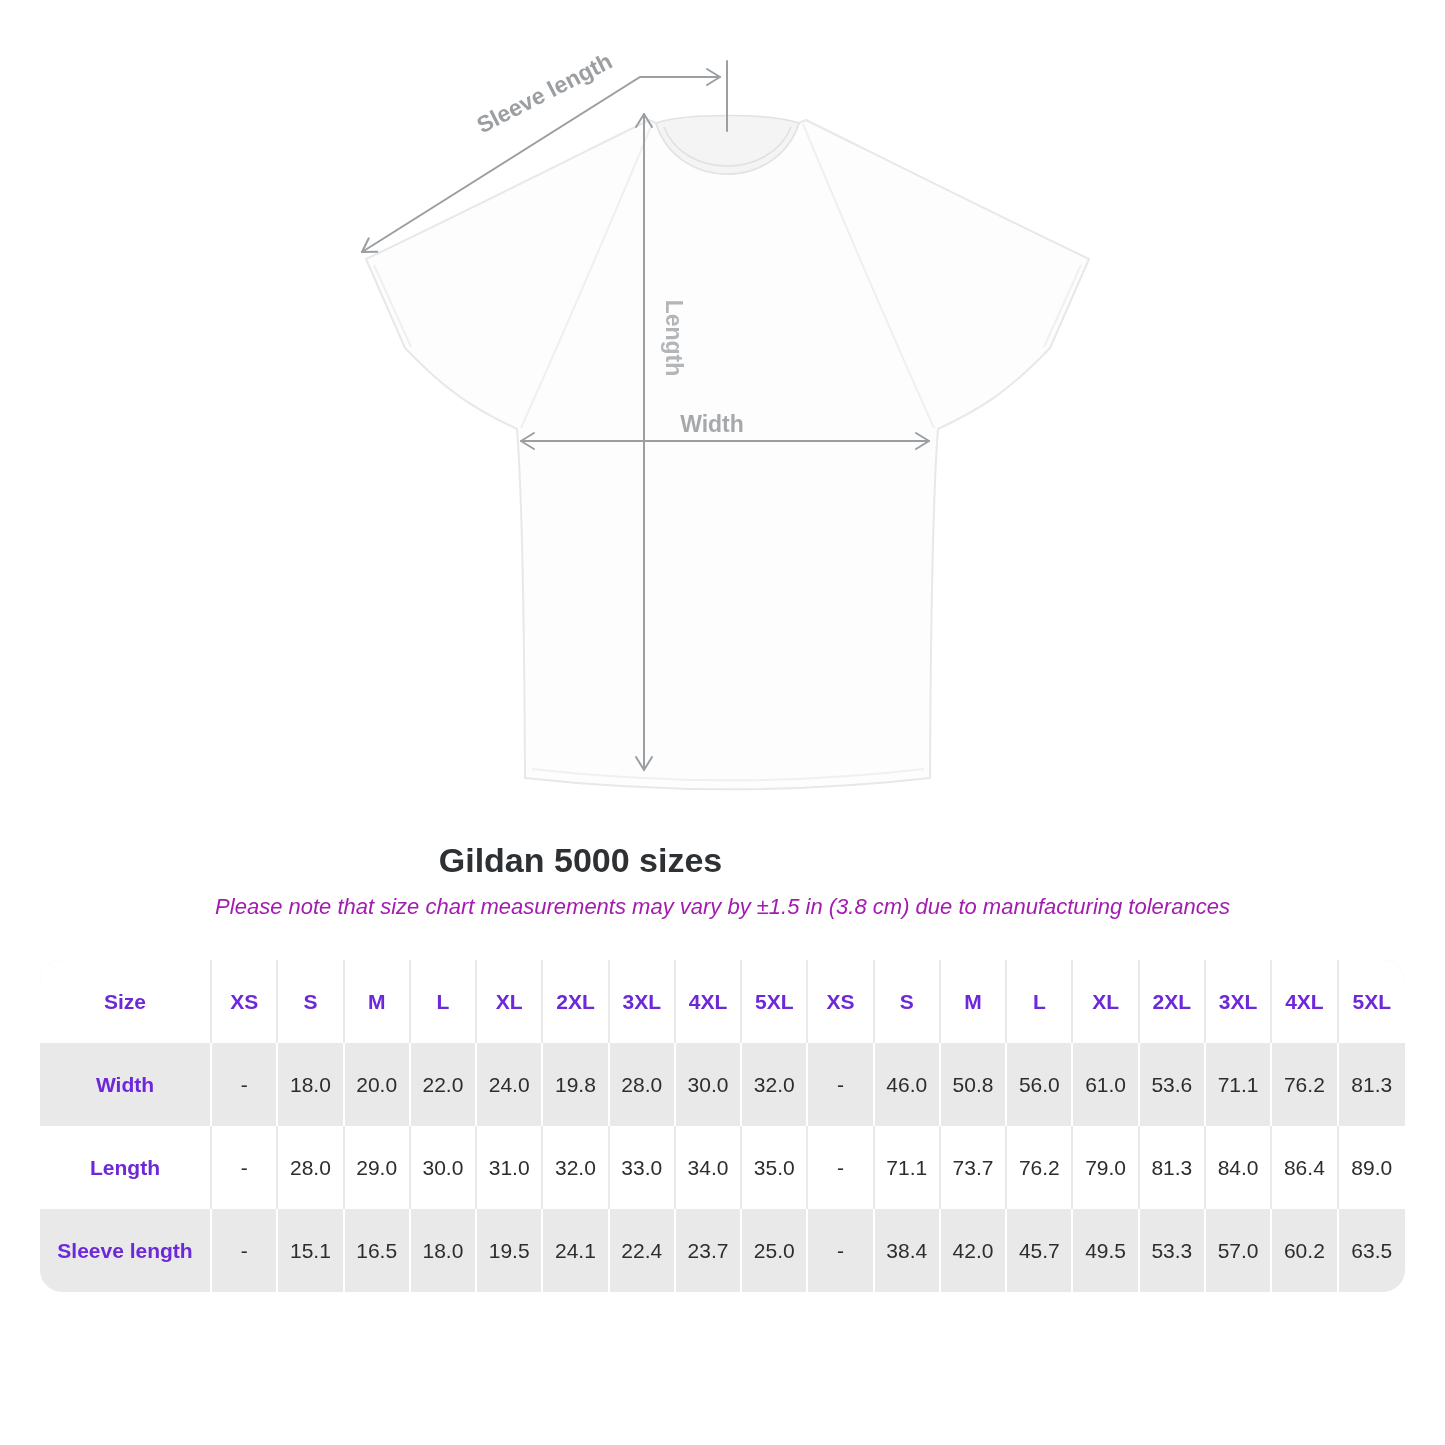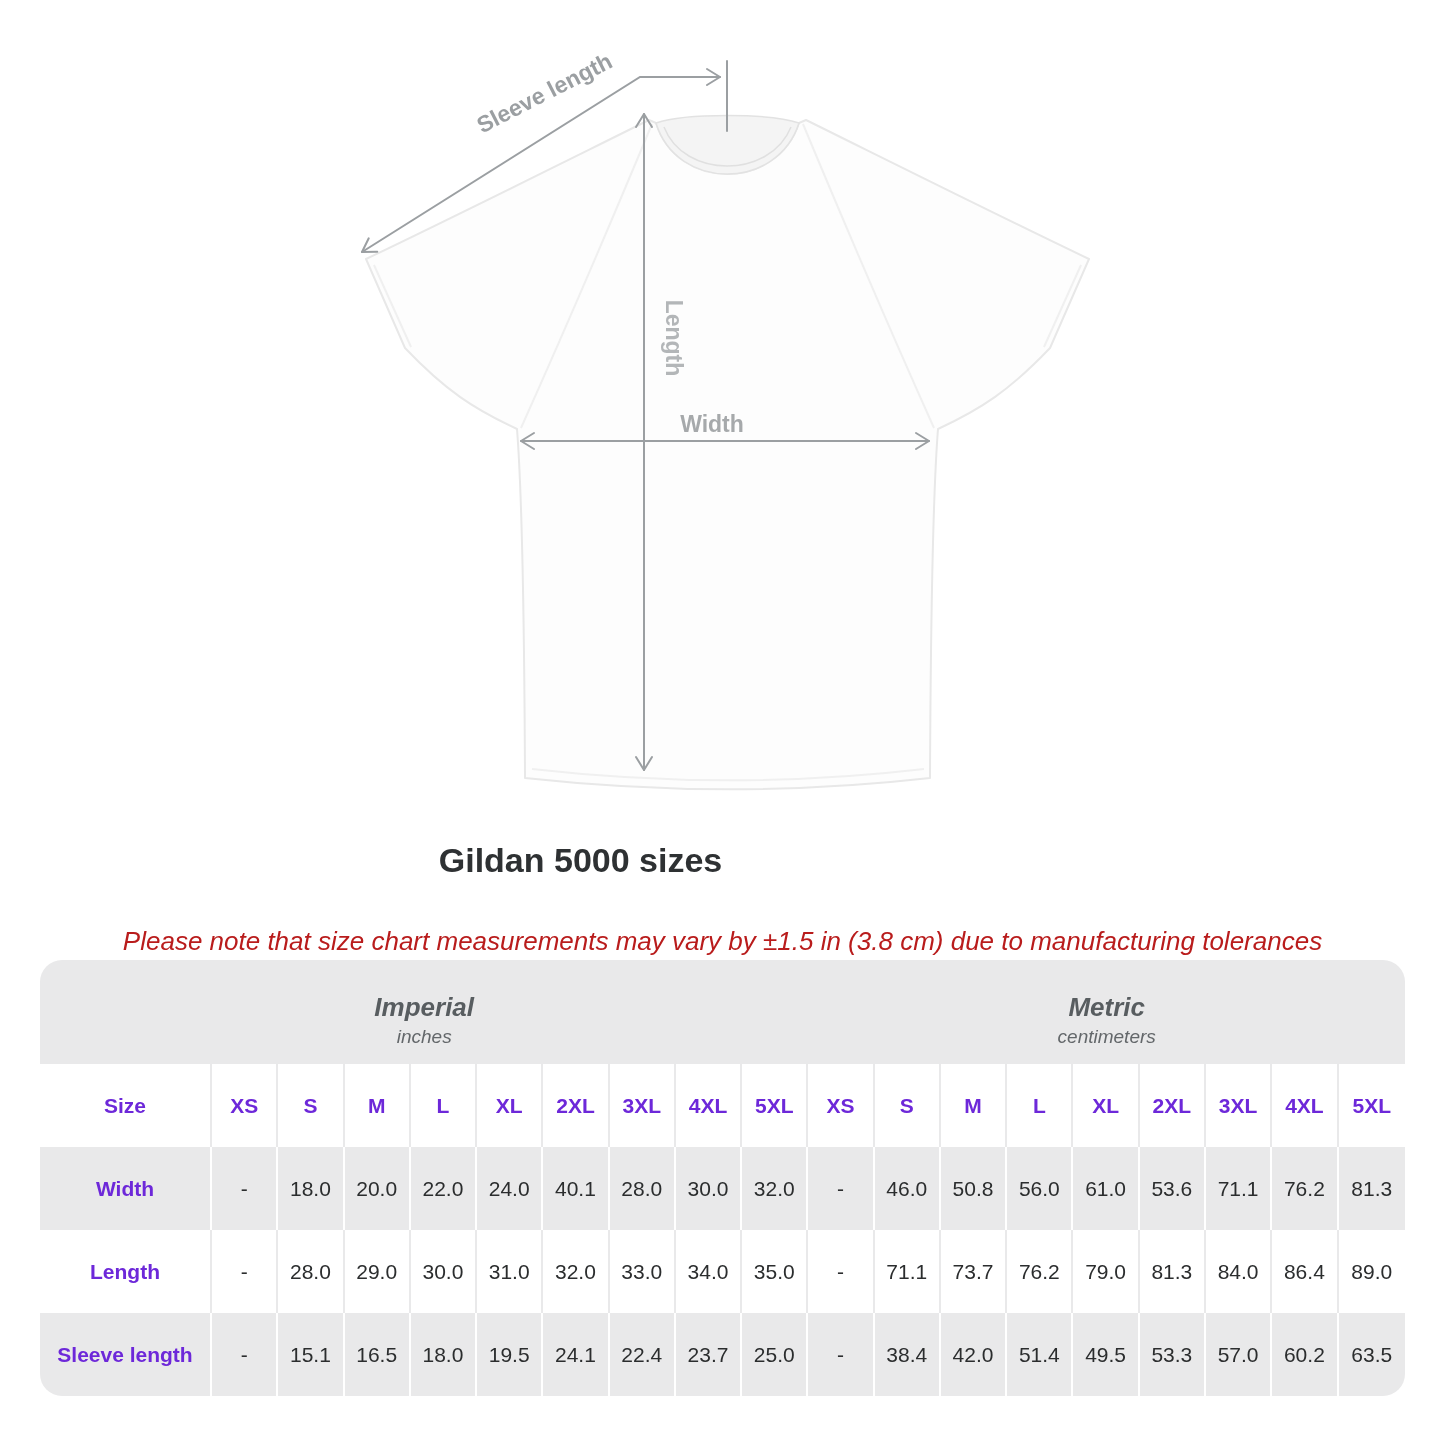--- a/index.html
+++ b/index.html
@@ -10,22 +10,22 @@
 
   
   .diagram { position:absolute; left:0; top:0; width:1445px; height:840px; }
 
   
   .page-title {
     position:absolute; left:0; top:841px; width:1161px;
     text-align:center; font-size:34px; font-weight:bold; color:#2e3133;
   }
   .page-subtitle {
-    position:absolute; left:0; top:926px; width:1445px;
-    text-align:center; font-size:26px; font-style:italic; color:#b91c1c;
+    position:absolute; left:0; top:894px; width:1445px;
+    text-align:center; font-size:22px; font-style:italic; color:#a21caf;
   }
 
   
   .size-table-wrap {
     position:absolute; left:40px; top:960px; width:1365px;
     background:#e9e9ea; border-radius:22px; overflow:hidden;
   }
   table.size-table { border-collapse:separate; border-spacing:0; table-layout:fixed; width:100%; }
   table.size-table td { text-align:center; vertical-align:middle; padding:0; }
 
@@ -114,30 +114,20 @@
           <col>
           <col>
           <col>
           <col>
           <col>
           <col>
           <col>
       </colgroup>
 
       <tbody>
-          <tr class="r-groups">
-        <td colspan="10">
-          <div class="grp-name">Imperial</div>
-          <div class="grp-unit">inches</div>
-        </td>
-        <td colspan="9">
-          <div class="grp-name">Metric</div>
-          <div class="grp-unit">centimeters</div>
-        </td>
-      </tr>
 
       <tr class="r-sizes">
         <td class="w hdr">Size</td>
         <td class="w hdr">XS</td>
         <td class="w hdr">S</td>
         <td class="w hdr">M</td>
         <td class="w hdr">L</td>
         <td class="w hdr">XL</td>
         <td class="w hdr">2XL</td>
         <td class="w hdr">3XL</td>
@@ -154,21 +144,21 @@
         <td class="w hdr last">5XL</td>
       </tr>
 
       <tr class="r-data">
         <td class="g hdr">Width</td>
         <td class="g val">-</td>
         <td class="g val">18.0</td>
         <td class="g val">20.0</td>
         <td class="g val">22.0</td>
         <td class="g val">24.0</td>
-        <td class="g val">40.1</td>
+        <td class="g val">19.8</td>
         <td class="g val">28.0</td>
         <td class="g val">30.0</td>
         <td class="g val">32.0</td>
         <td class="g val">-</td>
         <td class="g val">46.0</td>
         <td class="g val">50.8</td>
         <td class="g val">56.0</td>
         <td class="g val">61.0</td>
         <td class="g val">53.6</td>
         <td class="g val">71.1</td>
@@ -205,21 +195,21 @@
         <td class="g val">16.5</td>
         <td class="g val">18.0</td>
         <td class="g val">19.5</td>
         <td class="g val">24.1</td>
         <td class="g val">22.4</td>
         <td class="g val">23.7</td>
         <td class="g val">25.0</td>
         <td class="g val">-</td>
         <td class="g val">38.4</td>
         <td class="g val">42.0</td>
-        <td class="g val">51.4</td>
+        <td class="g val">45.7</td>
         <td class="g val">49.5</td>
         <td class="g val">53.3</td>
         <td class="g val">57.0</td>
         <td class="g val">60.2</td>
         <td class="g val last">63.5</td>
       </tr>
     </tbody>
       </table>
   </div>
 </div>

